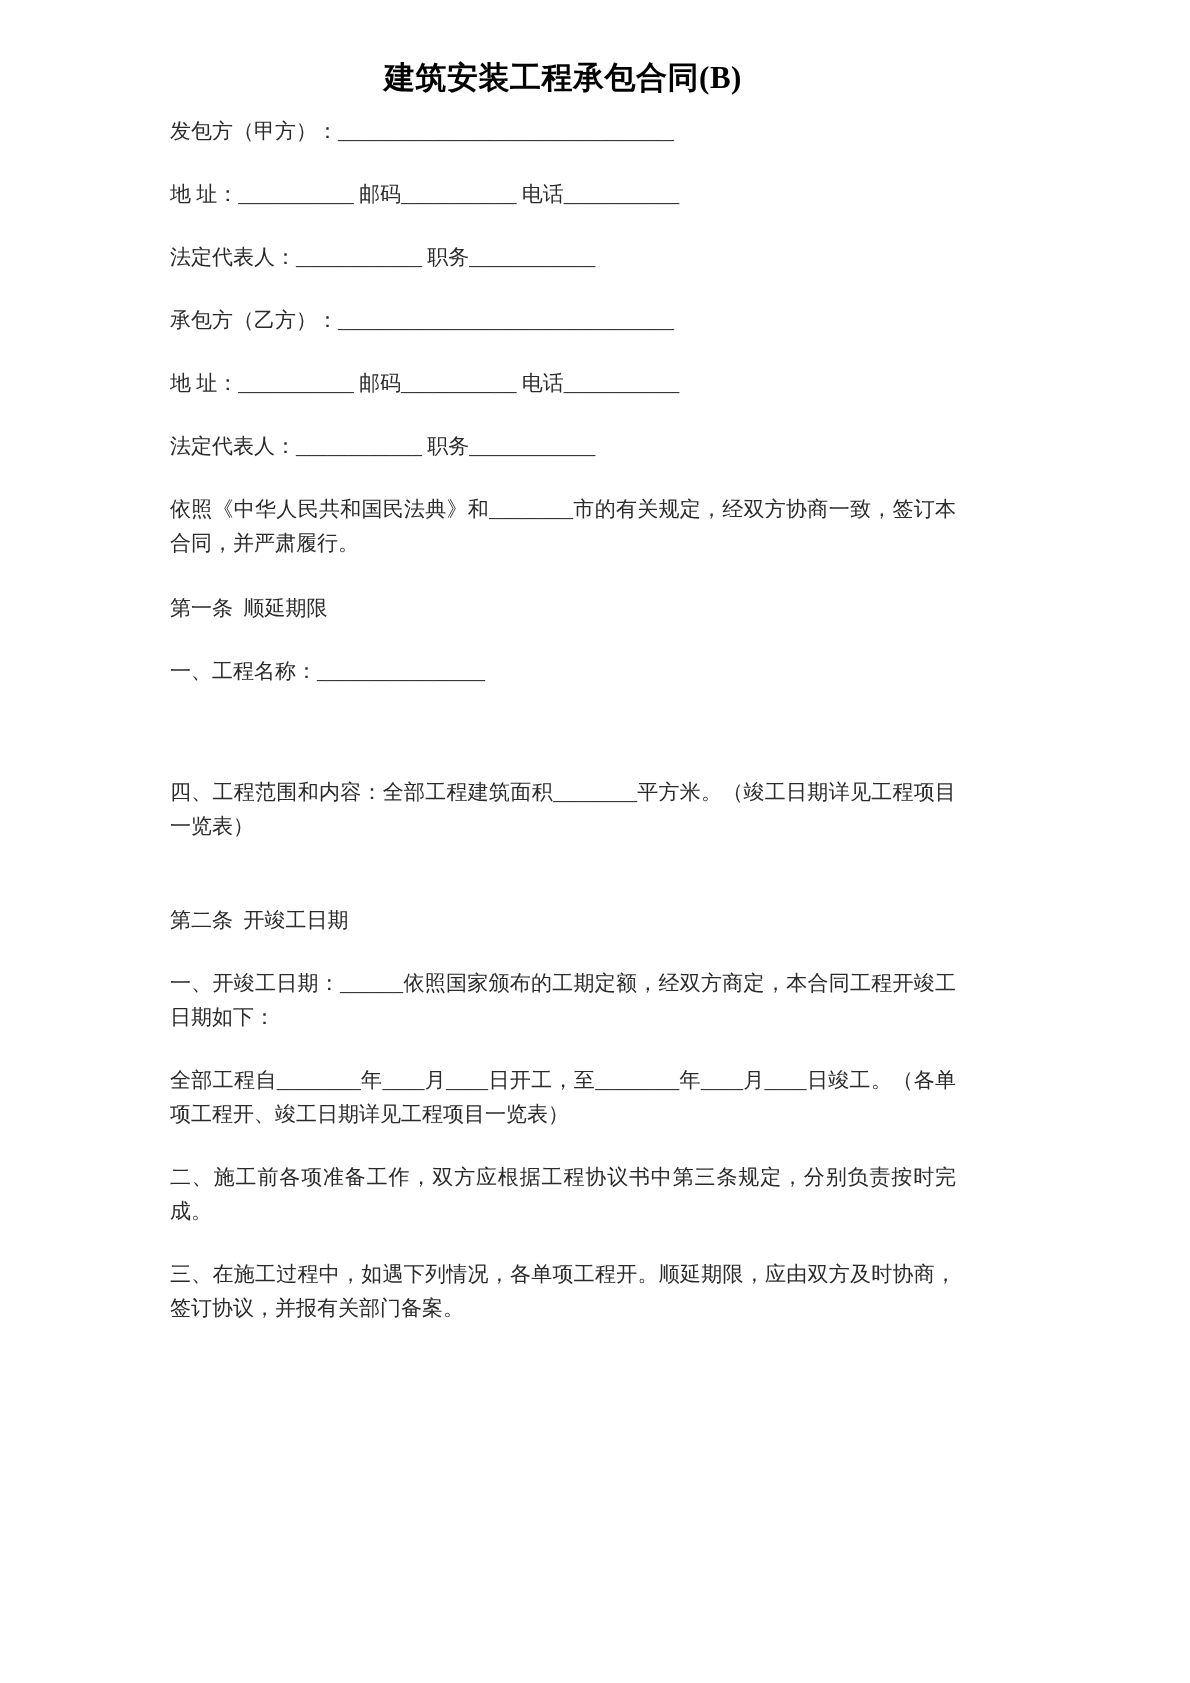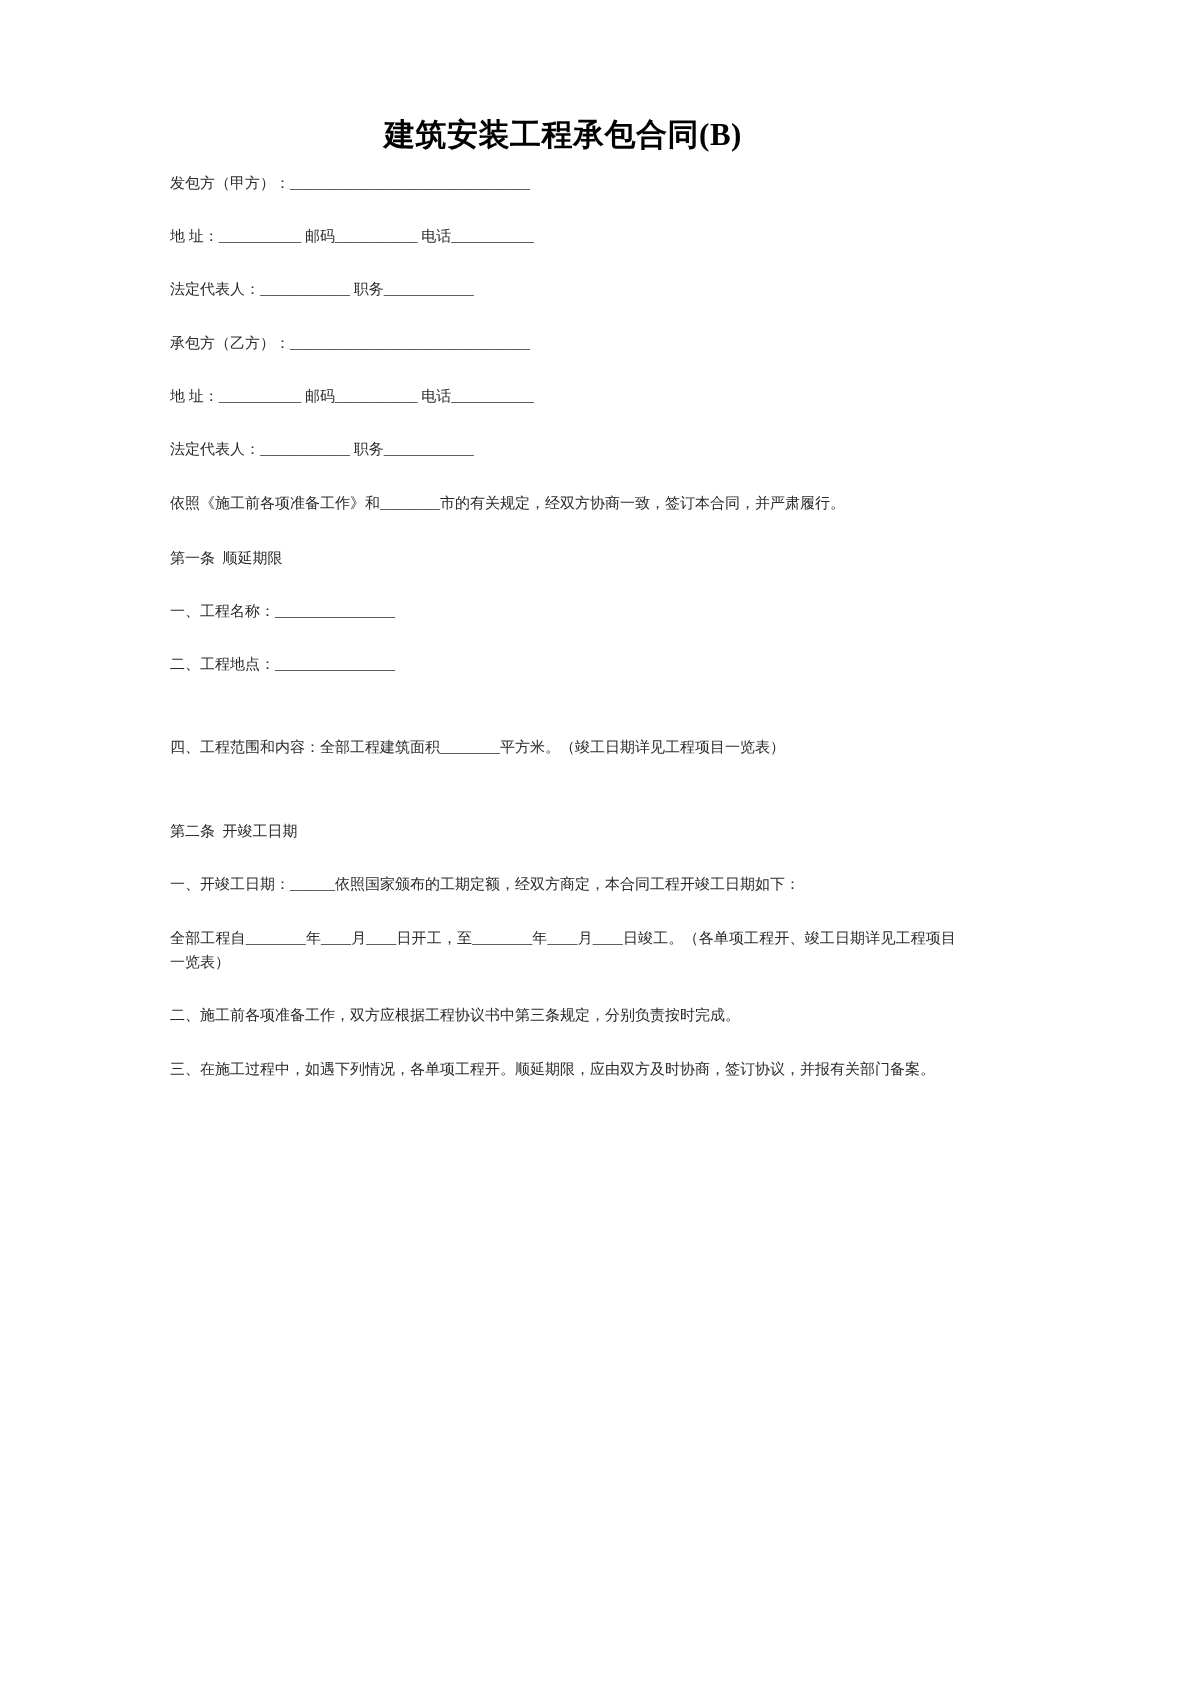--- a/index.html
+++ b/index.html
@@ -28,27 +28,27 @@
     left: 170px;
     top: 0;
     width: 786px;
   }
   .doc-title {
     font-size: 31px;
     font-weight: bold;
     text-align: center;
     letter-spacing: 0.5px;
     margin: 0;
-    padding-top: 116px;
+    padding-top: 59px;
     padding-bottom: 0;
     line-height: 1.25;
     color: #000000;
   }
   .para {
-    font-size: 15px;
+    font-size: 21px;
     line-height: 1.62;
     margin: 0;
     padding: 0;
     text-align: justify;
     text-justify: inter-character;
     color: #2a2a2a;
     white-space: pre-wrap;
   }
   .gap-lg { height: 31px; }
   .gap-md { height: 29px; }
@@ -75,30 +75,29 @@
 
     <p class="para">承包方（乙方）：________________________________</p>
     <div class="gap-md"></div>
 
     <p class="para">地 址：___________ 邮码___________ 电话___________</p>
     <div class="gap-md"></div>
 
     <p class="para">法定代表人：____________ 职务____________</p>
     <div class="gap-md"></div>
 
-    <p class="para">依照《施工前各项准备工作》和________市的有关规定，经双方协商一致，签订本合同，并严肃履行。</p>
+    <p class="para">依照《中华人民共和国民法典》和________市的有关规定，经双方协商一致，签订本合同，并严肃履行。</p>
     <div class="gap-lg"></div>
 
     <p class="para">第一条  顺延期限</p>
     <div class="gap-md"></div>
 
     <p class="para">一、工程名称：________________</p>
     <div class="gap-md"></div>
 
-    <p class="para">二、工程地点：________________</p>
     <div class="gap-md"></div>
 
     <div class="gap-md"></div>
 
     <p class="para">四、工程范围和内容：全部工程建筑面积________平方米。（竣工日期详见工程项目一览表）</p>
     <div class="gap-md"></div>
 
     <div class="gap-lg"></div>
 
     <p class="para">第二条  开竣工日期</p>

